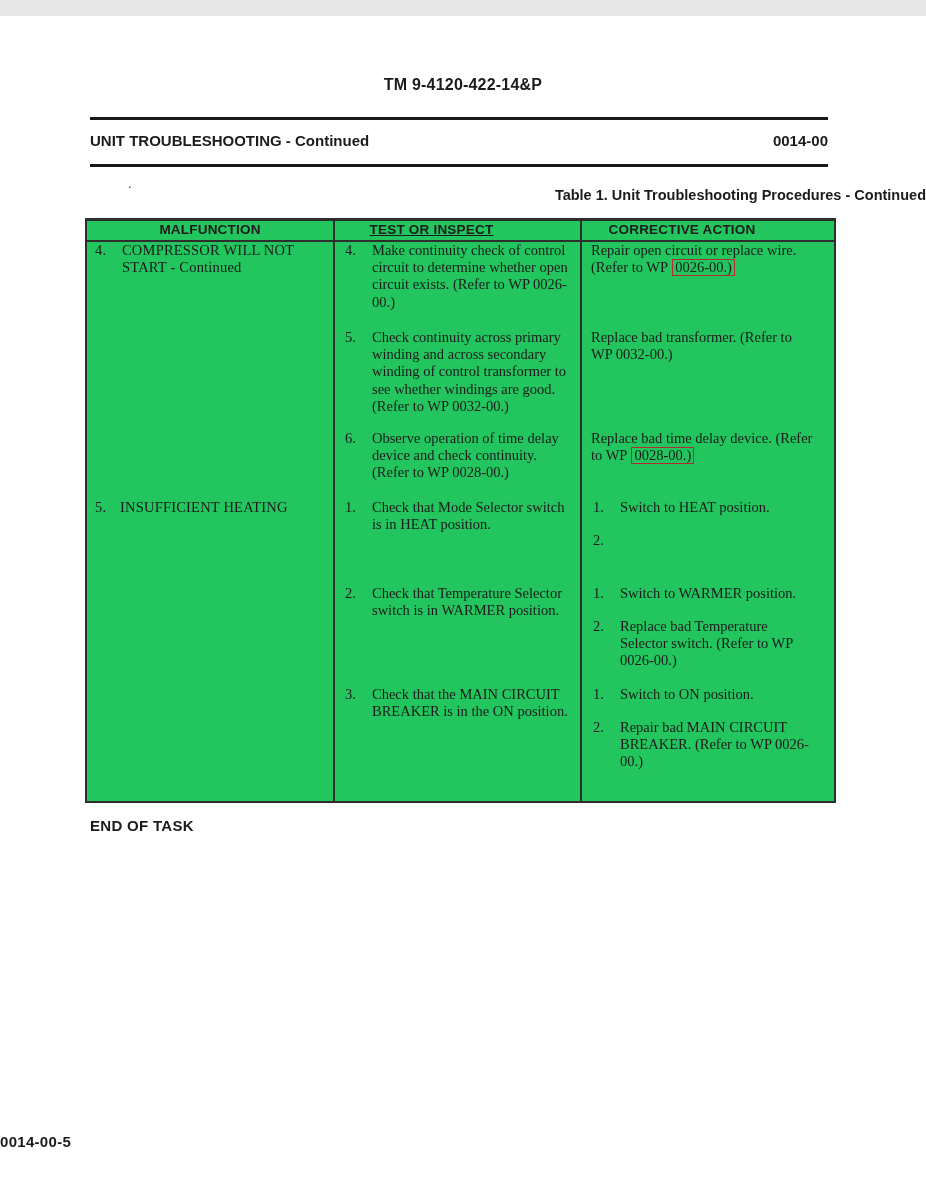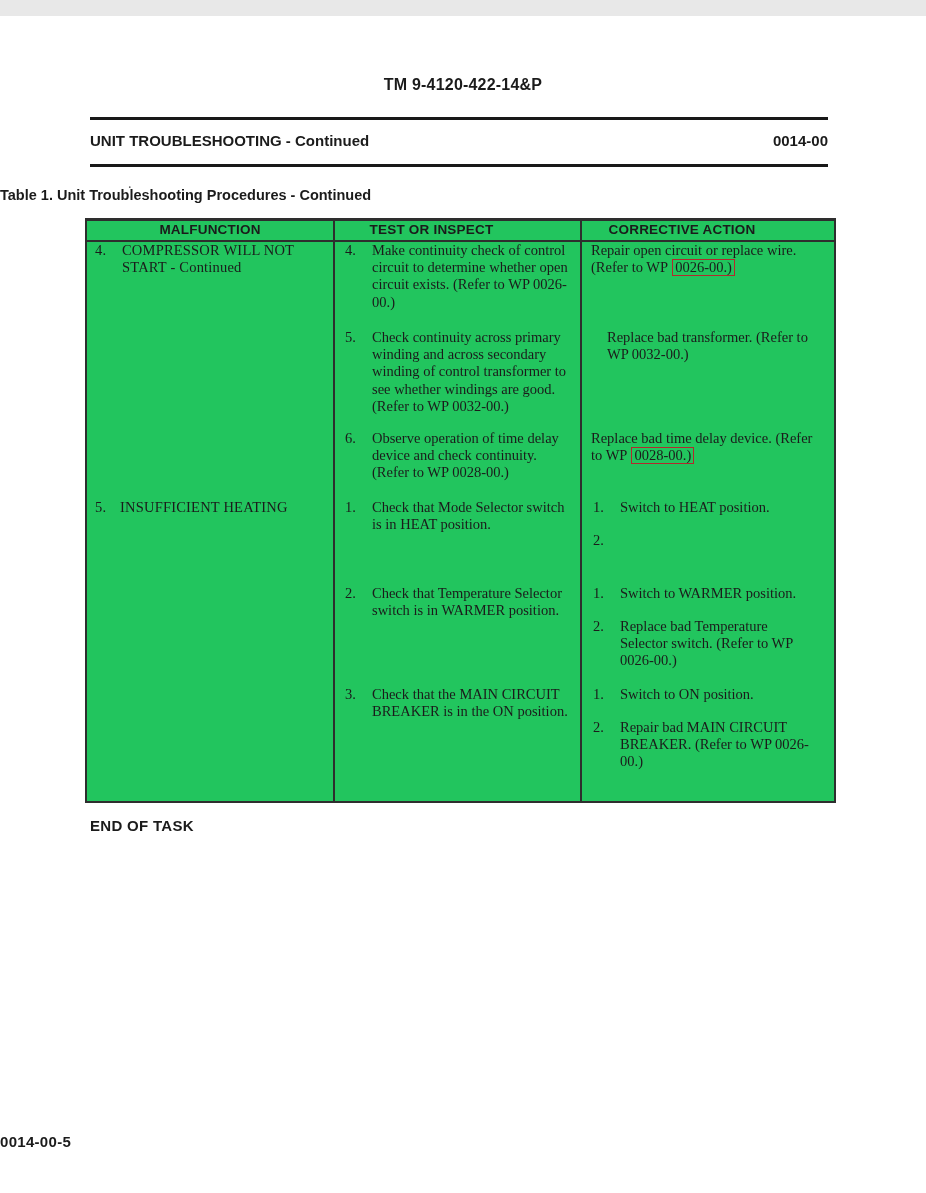--- a/index.html
+++ b/index.html
@@ -15,33 +15,33 @@
 
   .hrule { position:absolute; left:90px; width:738px; height:3px; background:#181818; }
   .rule-top { top:101px; }
   .rule-bottom { top:148px; }
 
   .wp-line { position:absolute; top:116px; left:90px; width:738px;
     display:flex; justify-content:space-between; font-size:15px; }
 
   .stray-mark { position:absolute; left:128px; top:160px; font-size:14px; color:#555; }
 
-  .table-title { position:absolute; top:171px; left:0; width:100%; text-align:left;
+  .table-title { position:absolute; top:171px; left:0; width:100%; text-align:right;
     font-size:14.5px; }
 
   
   .ts-table { position:absolute; left:85px; top:202px; width:751px; height:585px;
     border:2px solid #2e2e2e; border-top-width:3px; box-sizing:border-box; background:#22c55e; }
   .col-div { position:absolute; top:0; bottom:0; width:2px; background:#2e2e2e; }
   .col-div1 { left:246px; }
   .col-div2 { left:493px; }
   .thead { position:absolute; top:0; left:0; right:0; height:19px;
     border-bottom:2px solid #2e2e2e; display:flex; }
   .th { font-size:13.5px; line-height:18px; text-align:center; letter-spacing:0.2px; }
-  .th1 { width:246px; } .th2 { width:197px; } .th3 { flex:1; }
+  .th1 { width:246px; } .th2 { width:197px;text-decoration:underline; } .th3 { flex:1; }
 
   .blk { position:absolute; display:flex; font-size:14.5px; line-height:17.2px; }
   .num { flex:0 0 27px; }
   .num-sm { flex:0 0 25px; }
   .txt { flex:1; }
   .caps { letter-spacing:0.2px; }
 
   .redbox {
     display:inline-block; border:1.6px solid #b3292d; padding:0 2px;
     margin:-2px 0 -2px 1px; line-height:15px;
@@ -108,21 +108,21 @@
       <span class="num">5.</span>
       <div class="txt">
         <div>Check continuity across primary</div>
         <div>winding and across secondary</div>
         <div>winding of control transformer to</div>
         <div>see whether windings are good.</div>
         <div>(Refer to WP 0032-00.)</div>
       </div>
     </div>
 
-    <div class="blk" style="left:520px; top:108px; width:242px">
+    <div class="blk" style="left:504px; top:108px; width:242px">
       <div class="txt">
         <div>Replace bad transformer. (Refer to</div>
         <div>WP 0032-00.)</div>
       </div>
     </div>
 
     <div class="blk" style="left:258px; top:209px; width:230px">
       <span class="num">6.</span>
       <div class="txt">
         <div>Observe operation of time delay</div>

